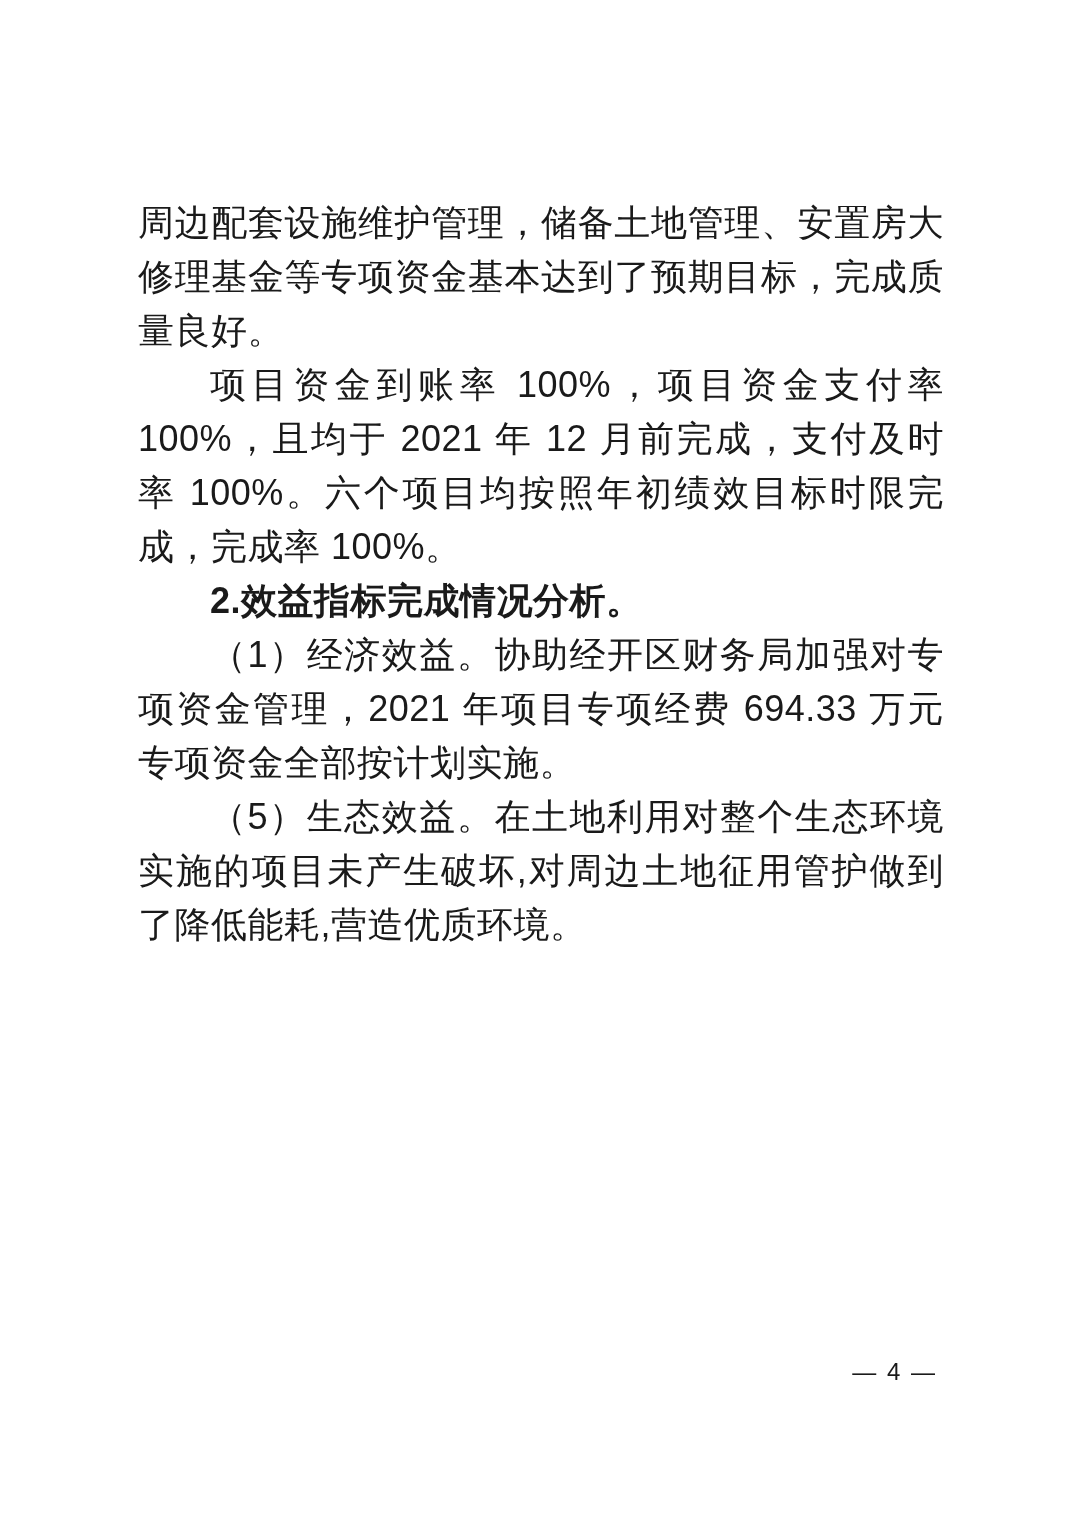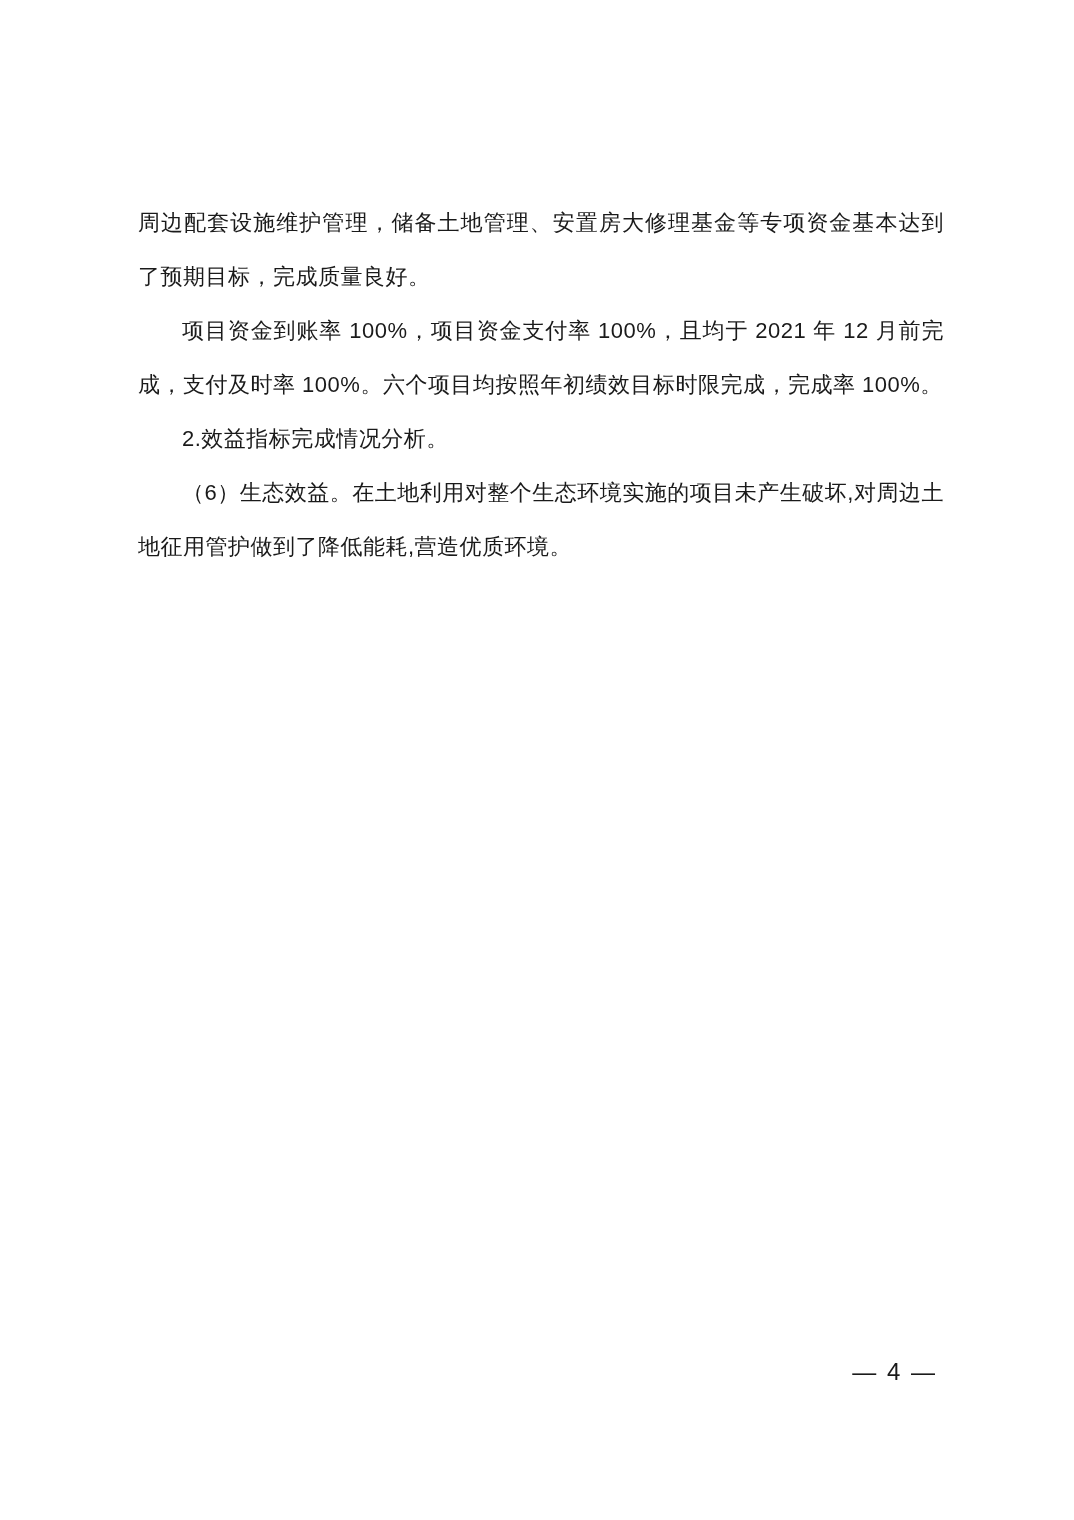--- a/index.html
+++ b/index.html
@@ -14,52 +14,53 @@
     margin: 0 auto;
     background: #ffffff;
     overflow: hidden;
     font-family: "Liberation Sans", "DejaVu Sans", sans-serif;
   }
   .content {
     position: absolute;
     left: 138px;
     top: 196px;
     width: 806px;
-    font-size: 22px;
+    font-size: 36px;
     line-height: 54px;
     color: #1a1a1a;
     text-align: justify;
     letter-spacing: 0.5px;
   }
   .para {
     margin: 0;
     padding: 0;
     text-indent: 2em;
   }
   .para.no-indent {
     text-indent: 0;
   }
   .para.bold {
-    font-weight: normal;
+    font-weight: bold;
   }
   .page-number {
     position: absolute;
     top: 1356px;
     right: 137px;
     font-size: 24px;
     line-height: 32px;
     color: #1a1a1a;
     letter-spacing: 2px;
     white-space: nowrap;
   }
 </style>
 </head>
 <body>
 
 <div class="page">
   <div class="content">
     <p class="para no-indent">周边配套设施维护管理，储备土地管理、安置房大修理基金等专项资金基本达到了预期目标，完成质量良好。</p>
     <p class="para">项目资金到账率 100%，项目资金支付率 100%，且均于 2021 年 12 月前完成，支付及时率 100%。六个项目均按照年初绩效目标时限完成，完成率 100%。</p>
     <p class="para bold">2.效益指标完成情况分析。</p>
-    <p class="para">（6）生态效益。在土地利用对整个生态环境实施的项目未产生破坏,对周边土地征用管护做到了降低能耗,营造优质环境。</p>
+    <p class="para">（1）经济效益。协助经开区财务局加强对专项资金管理，2021 年项目专项经费 694.33 万元专项资金全部按计划实施。</p>
+    <p class="para">（5）生态效益。在土地利用对整个生态环境实施的项目未产生破坏,对周边土地征用管护做到了降低能耗,营造优质环境。</p>
   </div>
   <div class="page-number">— 4 —</div>
 </div>
 
 </body></html>

